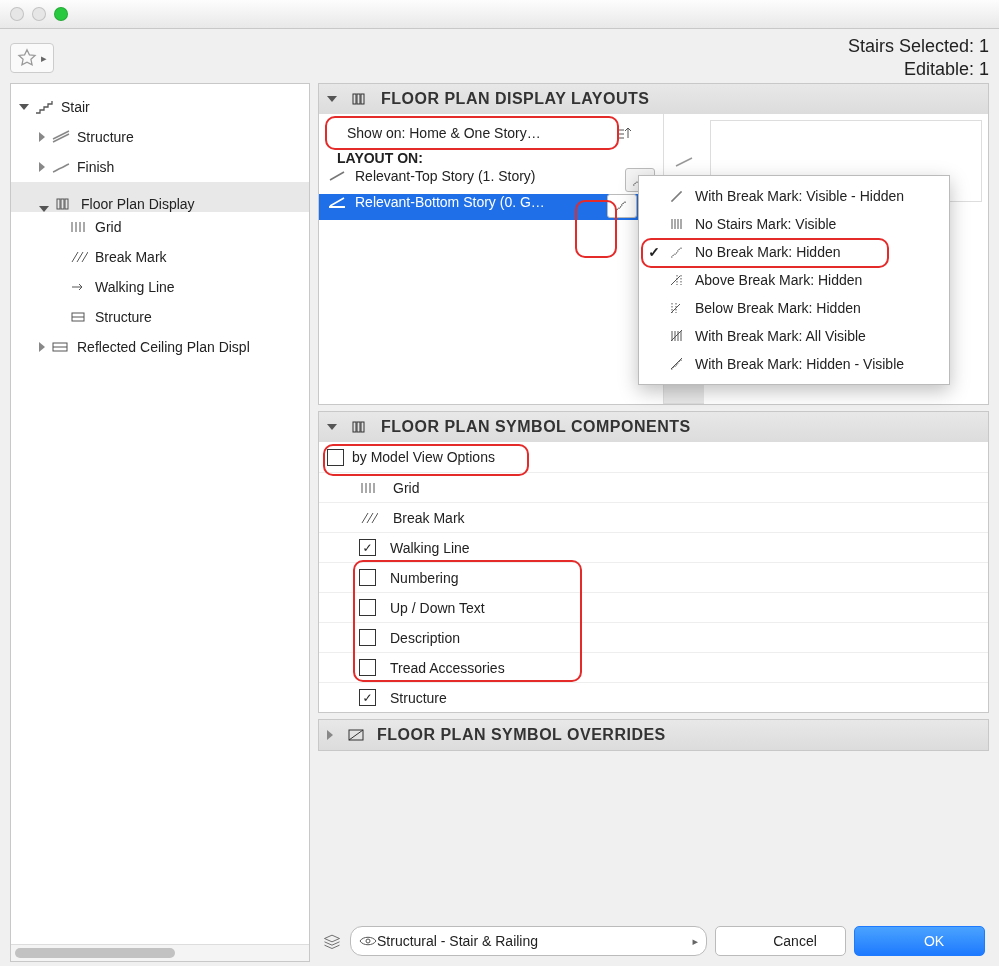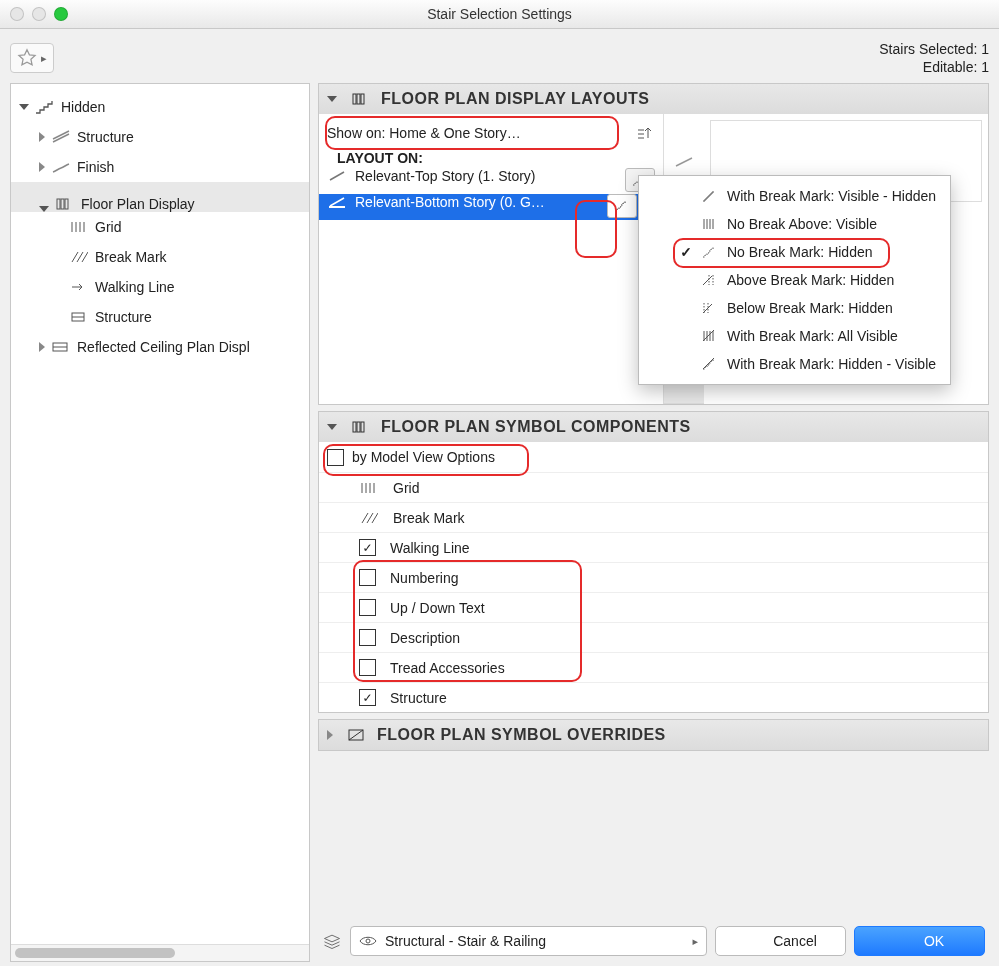--- a/index.html
+++ b/index.html
@@ -9,21 +9,21 @@
 .dot{width:12px;height:12px;border-radius:50%;border:0.5px solid rgba(0,0,0,.15);}
 .dot.red{background:#e6e6e6;}
 .dot.yel{background:#e6e6e6;}
 .dot.grn{background:#27c93f;}
 .title{position:absolute;left:0;right:0;text-align:center;font-size:14px;color:#333;}
 .body{flex:1;display:flex;flex-direction:column;padding:4px 10px 4px 10px;box-sizing:border-box;}
 .toprow{display:flex;justify-content:space-between;align-items:center;height:50px;}
 .favbox{display:flex;align-items:center;border:1px solid #ccc;border-radius:4px;padding:4px 6px;background:#fafafa;}
 .star{width:20px;height:20px;stroke:#999;fill:none;stroke-width:1.5;}
 .chev{font-size:11px;color:#666;margin-left:4px;}
-.statusright{text-align:right;font-size:14px;line-height:1.3;}
+.statusright{text-align:right;font-size:18px;line-height:1.3;}
 .main{flex:1;display:flex;gap:8px;min-height:0;}
 .sidebar{width:300px;background:#fff;border:1px solid #c8c8c8;display:flex;flex-direction:column;box-sizing:border-box;overflow:hidden;}
 .tree{flex:1;overflow:hidden;padding-top:8px;}
 .treeitem{display:flex;align-items:center;height:30px;padding-left:8px;gap:6px;white-space:nowrap;}
 .treeitem.l1{padding-left:28px;}
 .treeitem.l2{padding-left:58px;}
 .treeitem.sel{background:#e8e8e8;align-items:flex-end;}
 .disclosure{width:0;height:0;border-style:solid;}
 .disclosure.down{border-width:6px 5px 0 5px;border-color:#555 transparent transparent transparent;}
 .disclosure.right{border-width:5px 0 5px 6px;border-color:transparent transparent transparent #888;}
@@ -31,53 +31,52 @@
 .hscroll{height:16px;background:#f4f4f4;border-top:1px solid #ddd;position:relative;}
 .hscroll .thumb{position:absolute;left:4px;top:3px;width:160px;height:10px;background:#c2c2c2;border-radius:5px;}
 .content{flex:1;display:flex;flex-direction:column;gap:6px;min-width:0;position:relative;}
 .panel{border:1px solid #c8c8c8;background:#fff;}
 .secthdr{background:linear-gradient(#e8e8e8,#dcdcdc);height:30px;display:flex;align-items:center;gap:10px;padding:0 8px;font-weight:700;letter-spacing:.5px;font-size:16px;color:#333;}
 .secthdr .disclosure{margin-right:4px;}
 .layoutpanel .body1{display:flex;}
 .lp-left{flex:1;min-width:0;}
 .lp-right{width:40px;display:flex;flex-direction:column;border-left:1px solid #ddd;}
 .lp-preview{width:270px;margin:6px;border:1px solid #ddd;height:80px;}
-.showon{display:flex;align-items:center;height:30px;padding:0 0;gap:6px;margin:4px 8px 0 8px;white-space:nowrap;overflow:hidden;}
+.showon{display:flex;align-items:center;height:30px;padding:0 20px;gap:6px;margin:4px 8px 0 8px;white-space:nowrap;overflow:hidden;}
 .layouton{font-weight:700;padding:2px 8px 2px 18px;}
 .layrow{display:flex;align-items:flex-start;height:26px;padding:0 8px;gap:8px;white-space:nowrap;overflow:hidden;}
 .layrow.sel{background:#1e6fe8;color:#fff;}
 .iconbtn{width:28px;height:22px;border:1px solid #bbb;border-radius:3px;display:inline-flex;align-items:center;justify-content:center;background:#f4f4f4;}
 .redring{border:2.5px solid #e52a2a;border-radius:10px;position:absolute;pointer-events:none;}
 .vbtn{flex:1;border-bottom:1px solid #ddd;display:flex;align-items:center;justify-content:center;}
 .dropdown{position:absolute;background:#fff;border:1px solid #bbb;box-shadow:0 6px 18px rgba(0,0,0,.25);padding:6px 0;z-index:50;}
-.dditem{display:flex;align-items:center;height:28px;padding:0 14px 0 8px;gap:8px;white-space:nowrap;margin-left:32px;}
+.dditem{display:flex;align-items:center;height:28px;padding:0 14px 0 8px;gap:8px;white-space:nowrap;}
 .ddcheck{width:14px;text-align:center;font-weight:700;}
 .ddicon{width:18px;display:inline-flex;justify-content:center;}
 .components .comprow{display:flex;align-items:center;height:29px;border-top:1px solid #eee;padding-left:40px;gap:14px;}
 .mvorow{display:flex;align-items:center;height:30px;padding:0 8px;gap:8px;}
 .cbx{width:15px;height:15px;border:1.5px solid #333;display:inline-flex;align-items:center;justify-content:center;font-size:12px;line-height:1;background:#fff;}
 .cbx.checked::after{content:"✓";}
 .footer{height:42px;display:flex;align-items:center;gap:8px;padding:0 4px;}
-.layerbtn{flex:1;height:28px;border:1px solid #bbb;border-radius:4px;background:#fff;display:flex;align-items:center;padding:0 8px;gap:8px;}
+.layerbtn{flex:1;height:28px;border:1px solid #bbb;border-radius:12px;background:#fff;display:flex;align-items:center;padding:0 8px;}
 .btn{height:28px;min-width:100px;border:1px solid #bbb;border-radius:5px;background:#fff;display:flex;align-items:center;justify-content:center;padding-left:29px;}
 .btn.primary{background:linear-gradient(#4aa3ff,#1e7aff);color:#fff;border-color:#1e7aff;}
 svg{display:block;}
 .ellip{overflow:hidden;text-overflow:ellipsis;}
 </style>
 </head>
 <body>
 
 <div class="window">
   <div class="titlebar">
     <div class="traffic">
       <div class="dot red"></div>
       <div class="dot yel"></div>
       <div class="dot grn"></div>
     </div>
-    <div class="title">Stair Selection Settings</div>
   </div>
 
   <div class="body">
     <div class="toprow">
       <div class="favbox">
         <svg class="star" viewBox="0 0 24 24">
             <path d="M12 2l2.9 6.2 6.8.7-5 4.7 1.4 6.7L12 17l-6.1 3.3L7.3 13.6l-5-4.7 6.8-.7z"></path>
           </svg>
         <span class="chev">▸</span>
       </div>
@@ -91,21 +90,21 @@
 
       <div class="sidebar">
         <div class="tree">
           <div class="treeitem">
             <span class="disclosure down"></span>
             <span class="treeicon">
                 <svg width="20" height="14" viewBox="0 0 20 14">
                   <path d="M1 13h4v-3h4V7h4V4h4V1" stroke="#555" fill="none" stroke-width="1.3"></path>
                 </svg>
               </span>
-            <span>Hidden</span>
+            <span>Stair</span>
           </div>
           <div class="treeitem l1">
             <span class="disclosure right"></span>
             <span class="treeicon">
                 <svg width="20" height="14" viewBox="0 0 20 14">
                   <path d="M2 12l4-2 4-2 4-2 4-2" stroke="#888" fill="none" stroke-width="1.5"></path>
                   <path d="M2 12l4-2 4-2 4-2 4-2" stroke="#888" fill="none" stroke-width="1.5" transform="translate(0,-3)"></path>
                 </svg>
               </span>
             <span>Structure</span>
@@ -372,21 +371,21 @@
               </span>
               <span>With Break Mark: Visible - Hidden</span>
             </div>
           <div class="dditem">
               <span class="ddcheck"></span>
               <span class="ddicon">
                 <svg width="16" height="12" viewBox="0 0 16 12">
                   <path d="M2 1v10M5 1v10M8 1v10M11 1v10" stroke="#555"></path>
                 </svg>
               </span>
-              <span>No Break Above: Visible</span>
+              <span>No Stairs Mark: Visible</span>
             </div>
           <div class="dditem" style="position:relative;">
               <span class="ddcheck">✓</span>
               <span class="ddicon">
                 <svg width="16" height="12" viewBox="0 0 16 12">
                   <path d="M1 11h2V9h2V7h2V5h2V3h2V1" stroke="#555" fill="none" stroke-dasharray="1.5 1.5"></path>
                 </svg>
               </span>
               <span>No Break Mark: Hidden</span>
             <div class="redring" style="left:2px;top:0;right:60px;height:26px;"></div>

